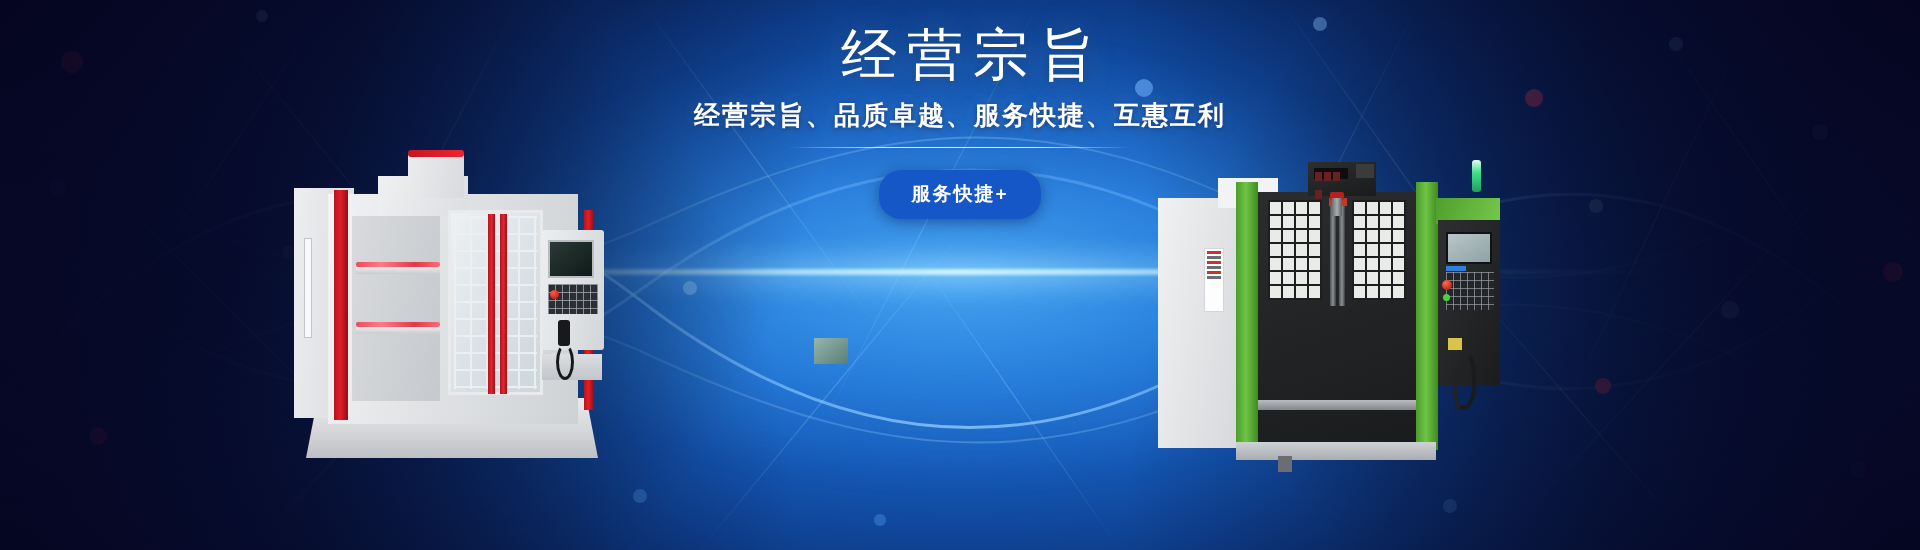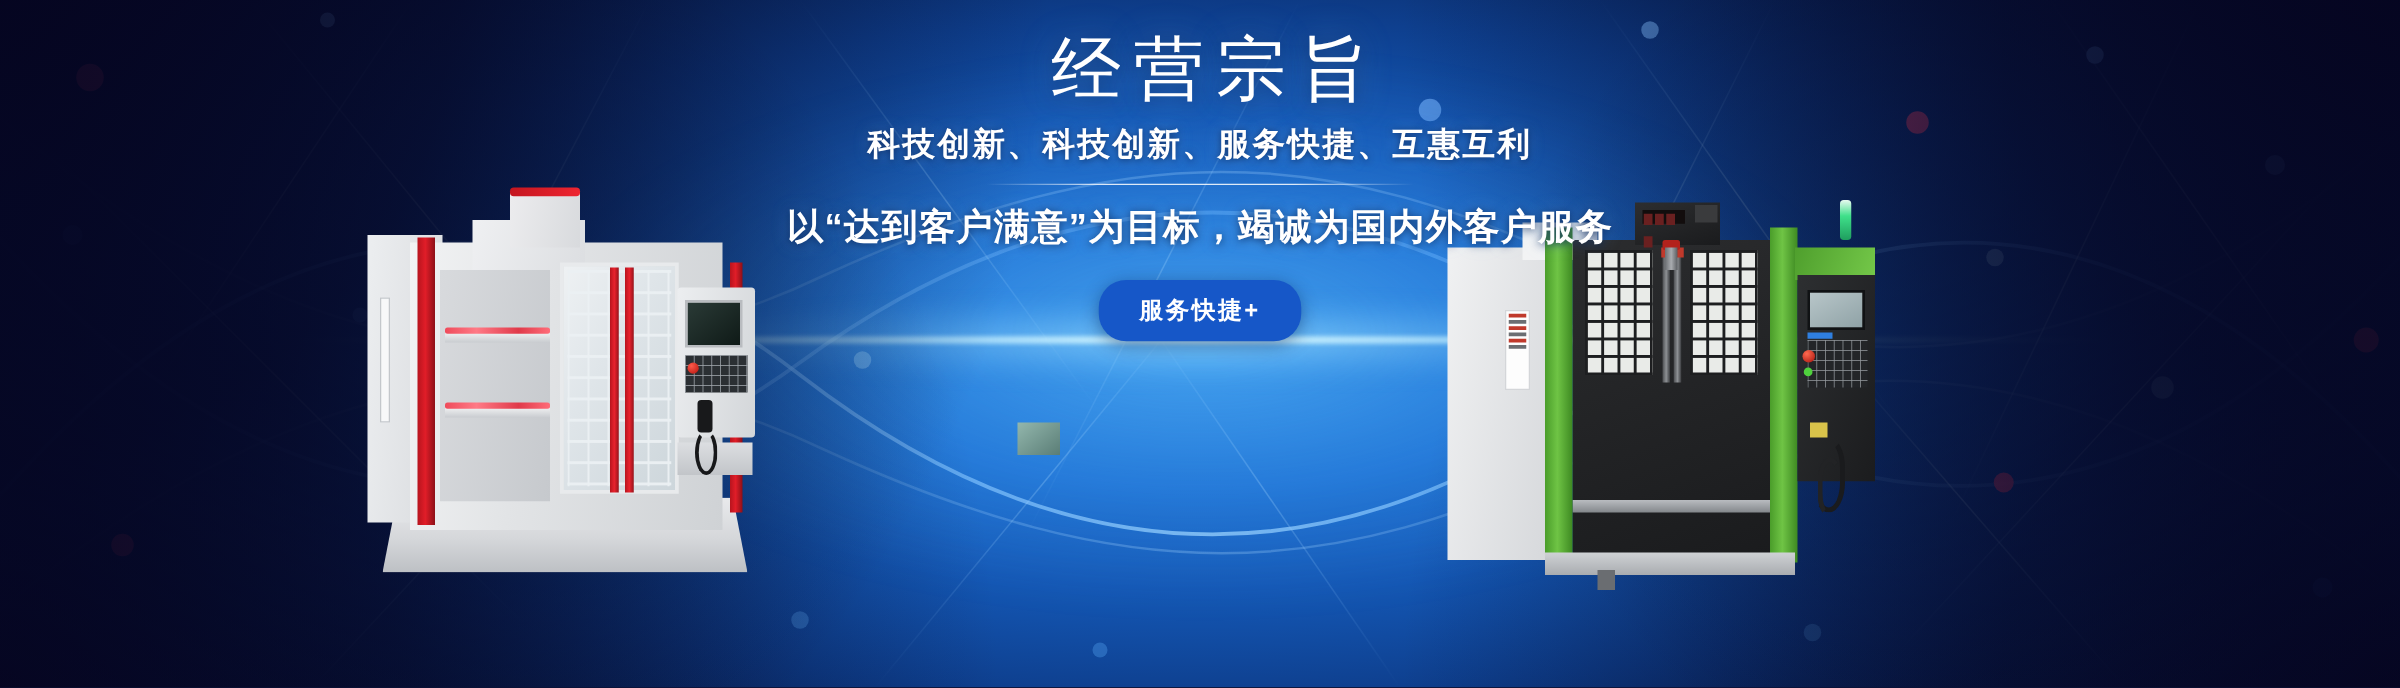--- a/index.html
+++ b/index.html
@@ -482,21 +482,20 @@
     <div class="mr-tower"></div>
     <div class="mr-conn"></div>
     <div class="mr-cable"></div>
     <div class="mr-cable2"></div>
     <div class="mr-lowbase"></div>
     <div class="mr-foot"></div>
   </div>
 
   <div class="textblock">
     <div class="title">经营宗旨</div>
-    <div class="subtitle">科技创新、科技创新、服务快捷、互惠互利</div>
+    <div class="subtitle">经营宗旨、品质卓越、服务快捷、互惠互利</div>
     <div class="divider"></div>
-    <div class="tagline">以“达到客户满意”为目标，竭诚为国内外客户服务</div>
     <div class="btn-wrap">
       <button class="more-btn">服务快捷+</button>
     </div>
   </div>
 
 </div>
 
 </body></html>

